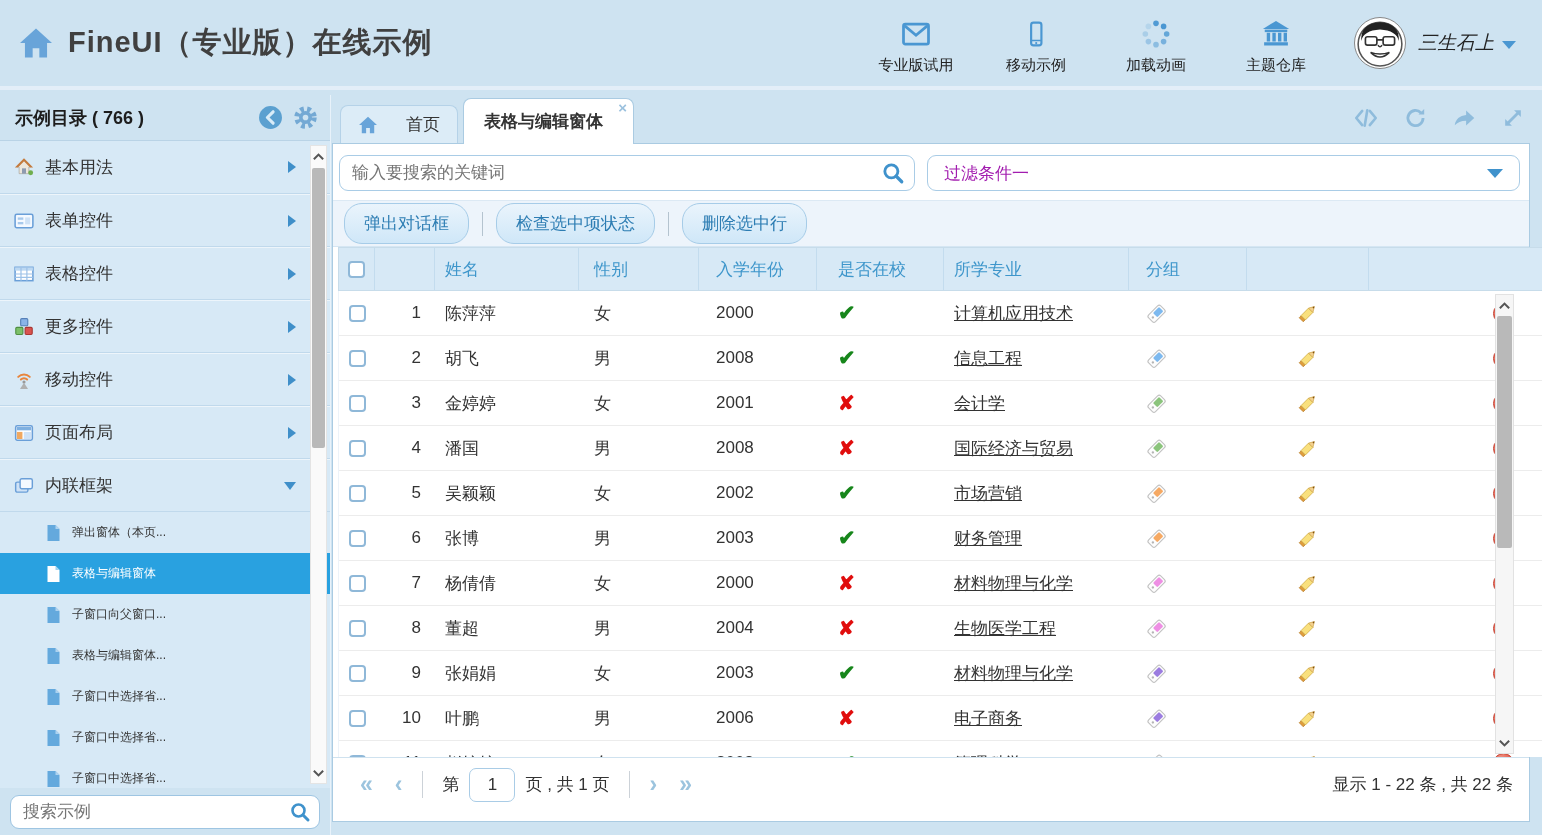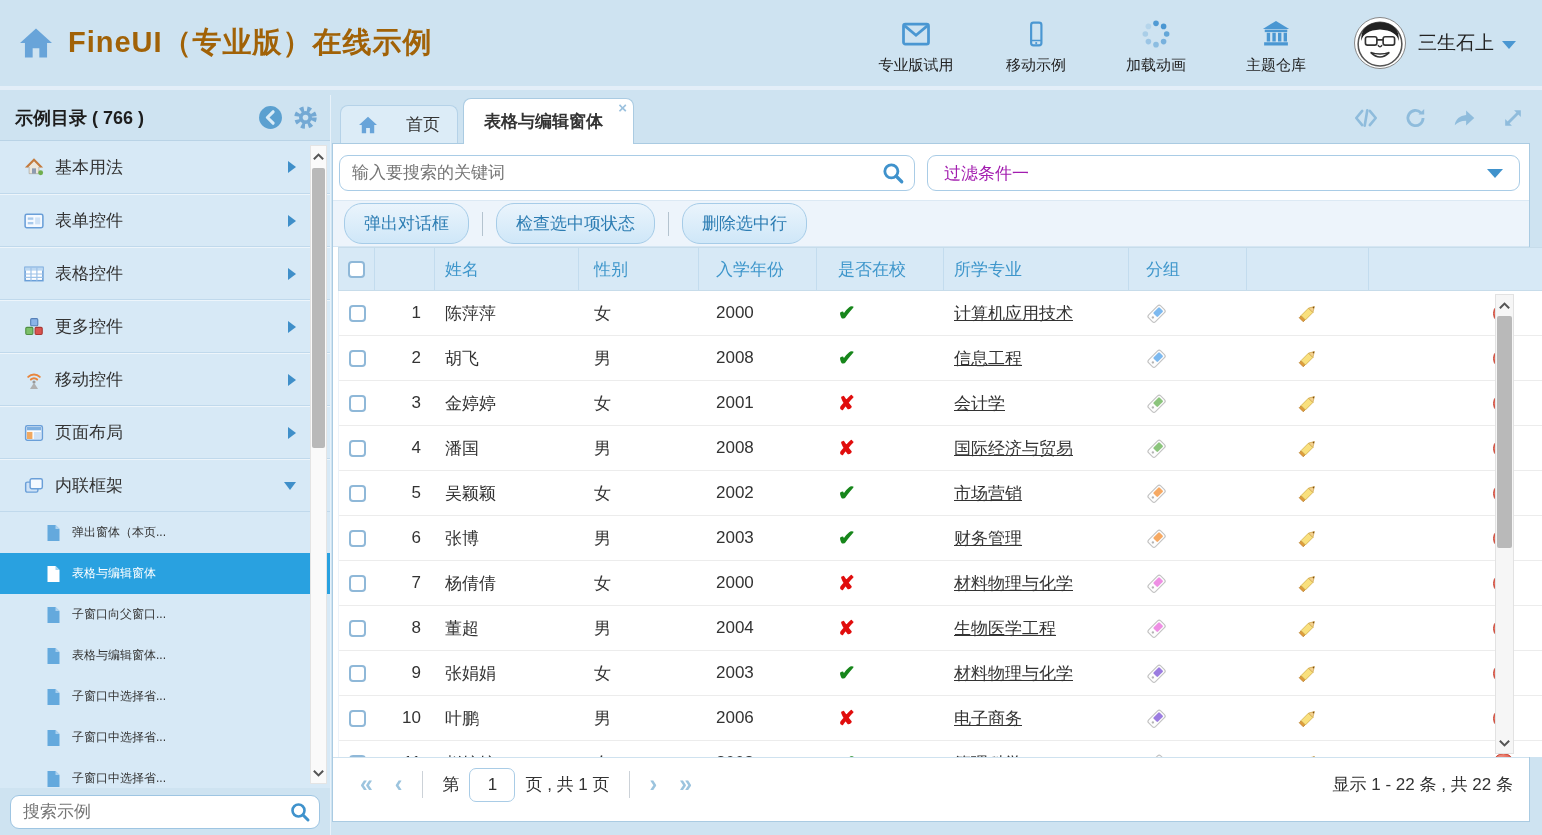--- a/index.html
+++ b/index.html
@@ -4,37 +4,37 @@
 <style>
   * { margin:0; padding:0; box-sizing:border-box; }
   html,body { width:1542px; height:835px; overflow:hidden; }
   body { background:#cee3f1; font-family:"Liberation Sans", sans-serif; color:#333; position:relative; }
   svg { display:block; }
 
   
   .hdr { position:absolute; left:0; top:0; width:1542px; height:90px; background:#cee3f1;
          border-bottom:4px solid #e3eef8; display:flex; align-items:center; }
   .hdr-home { margin:0 14px 0 18px; }
-  .hdr-title { font-size:29px; font-weight:bold; color:#a16207; letter-spacing:1px; }
+  .hdr-title { font-size:29px; font-weight:bold; color:#404040; letter-spacing:1px; }
   .hdr-actions { margin-left:auto; display:flex; align-items:flex-start; gap:44px; padding-top:6px; }
   .hdr-action { display:flex; flex-direction:column; align-items:center; cursor:pointer; min-width:76px; }
   .hdr-ico { height:34px; display:flex; align-items:center; }
   .hdr-lbl { font-size:15px; color:#222; margin-top:5px; white-space:nowrap; }
   .hdr-user { display:flex; align-items:center; margin:0 26px 0 40px; cursor:pointer; }
   .avatar { width:52px; height:52px; border-radius:50%; background:#fff; border:1px solid #888; overflow:hidden; }
-  .user-name { font-size:19px; color:#222; margin:0 8px 0 12px; white-space:nowrap; }
+  .user-name { font-size:19px; color:#222; margin:0 8px 0 12px; white-space:nowrap;font-style:italic; }
   .caret-dn-user { width:0; height:0; border-left:7px solid transparent; border-right:7px solid transparent; border-top:8px solid #4a97d2; margin-top:3px; }
 
   
   .sidebar { position:absolute; left:0; top:95px; width:331px; bottom:0; background:#d7e9f6; border-right:1px solid #e8f2fa; }
   .side-title { height:46px; background:#cee3f1; border-bottom:1px solid #b9d3e6; display:flex; align-items:center; padding:0 12px 0 15px; }
   .side-title-lbl { font-size:18px; font-weight:bold; color:#1d1d1d; }
   .side-title-ico { margin-left:auto; display:flex; gap:10px; align-items:center; }
   .side-menu { position:absolute; top:46px; left:0; right:0; bottom:47px; overflow:hidden; }
-  .s-item { height:53px; display:flex; align-items:center; padding:0 34px 0 24px; border-bottom:1px solid #c0d9ec; border-top:1px solid rgba(255,255,255,.55); cursor:pointer; }
+  .s-item { height:53px; display:flex; align-items:center; padding:0 34px 0 14px; border-bottom:1px solid #c0d9ec; border-top:1px solid rgba(255,255,255,.55); cursor:pointer; }
   .s-item:first-child { border-top:none; }
   .s-ico { width:20px; height:20px; margin-right:11px; flex:none; }
   .s-lbl { font-size:17px; color:#333; white-space:nowrap; overflow:hidden; }
   .caret-right { margin-left:auto; width:0; height:0; border-top:6px solid transparent; border-bottom:6px solid transparent; border-left:8px solid #3f8fc9; }
   .caret-down { margin-left:auto; width:0; height:0; border-left:6px solid transparent; border-right:6px solid transparent; border-top:8px solid #3f8fc9; }
   .s-sub { height:41px; display:flex; align-items:center; padding-left:45px; cursor:pointer; }
   .s-sub .doc { width:17px; height:18px; margin-right:10px; flex:none; }
   .s-sub .s-lbl { font-size:12px; }
   .s-sub.selected { background:#29a1e0; }
   .s-sub.selected .s-lbl { color:#fff; }

